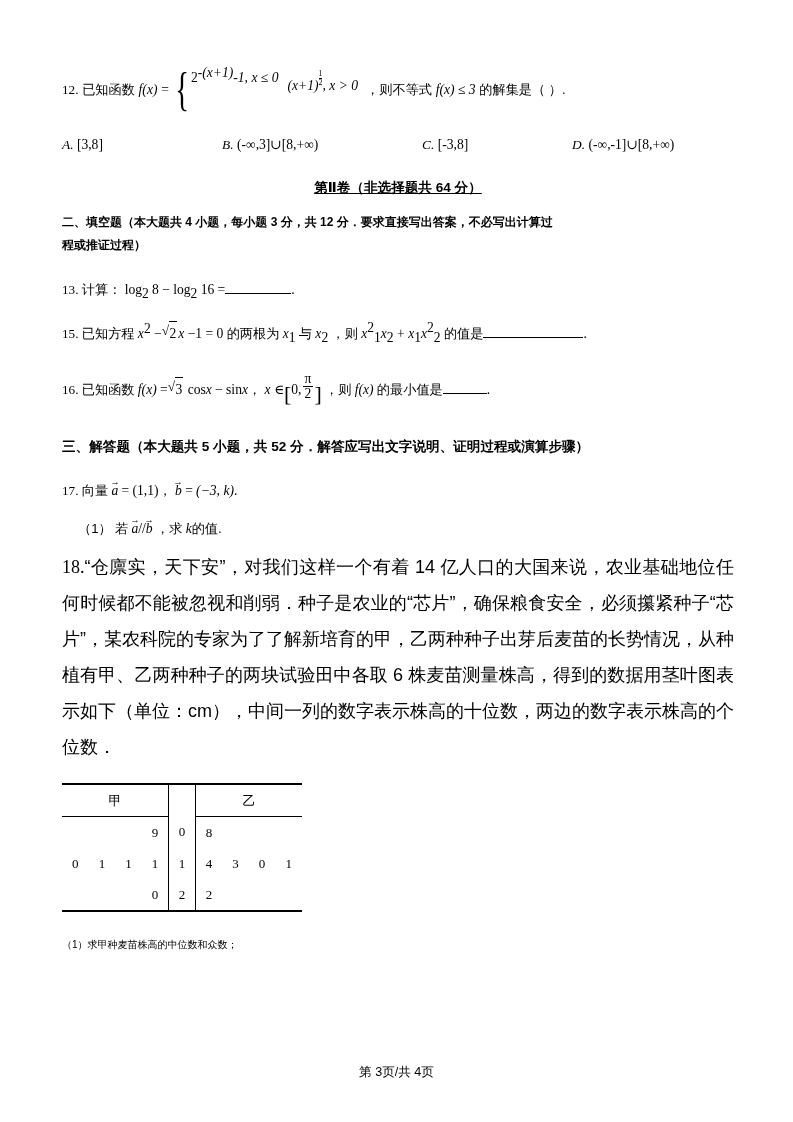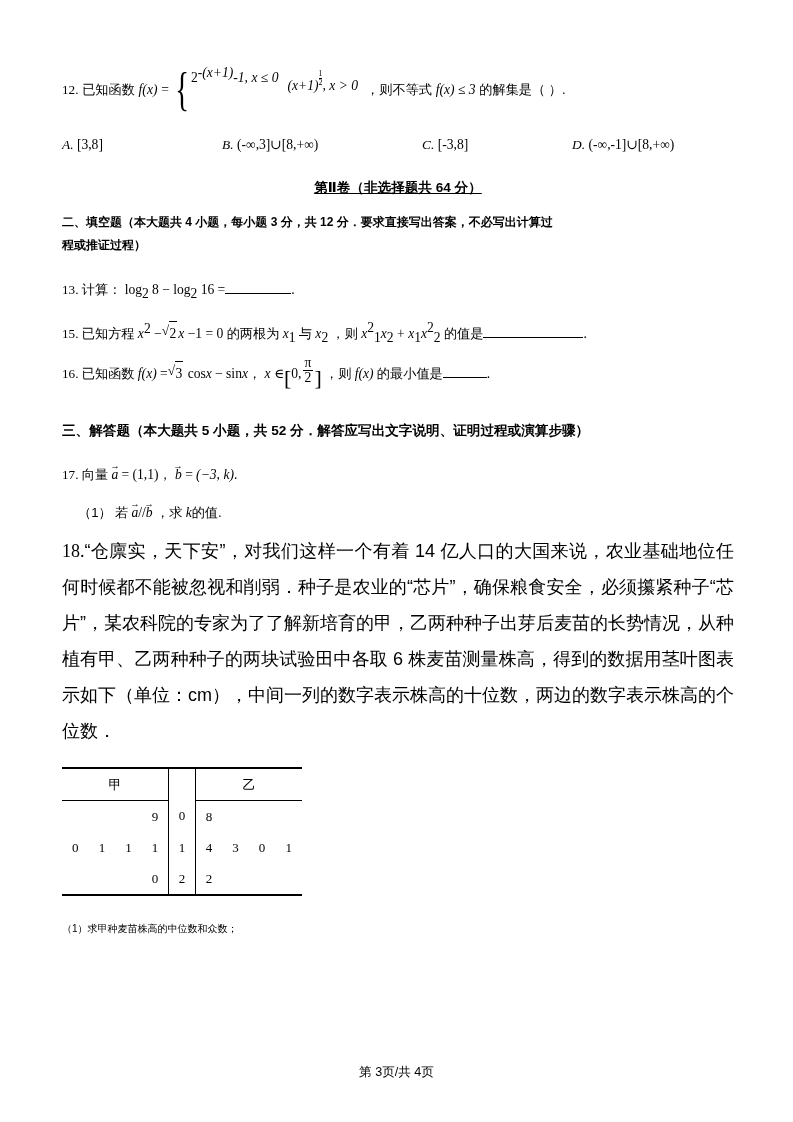--- a/index.html
+++ b/index.html
@@ -345,21 +345,21 @@
       <span class="mathup">−1 = 0</span>
       <span class="cn">的两根为</span>
       <span class="math">x</span><sub class="mathup">1</sub>
       <span class="cn">与</span>
       <span class="math">x</span><sub class="mathup">2</sub>
       <span class="cn">，则</span>
       <span class="math"><span>x</span><sup class="mathup">2</sup><sub class="mathup">1</sub><span>x</span><sub class="mathup">2</sub> <span class="mathup">+</span> <span>x</span><sub class="mathup">1</sub><span>x</span><sup class="mathup">2</sup><sub class="mathup">2</sub></span>
       <span class="cn">的值是</span><span class="blank blank-l"></span><span class="mathup">.</span>
     </div>
 
-    <div class="fill-q" style="margin-top:10px;">
+    <div class="fill-q" style="margin-top:26px;">
       <span class="num">16.</span>
       <span class="cn">已知函数</span>
       <span class="math">f(x)</span>
       <span class="mathup">=</span><span class="sqrt"><span class="rad mathup">3</span></span>
       <span class="mathup">cos</span><span class="math">x</span>
       <span class="mathup">−</span>
       <span class="mathup">sin</span><span class="math">x</span><span class="cn">，</span>
       <span class="math">x ∈</span><span class="mathup" style="font-size:22px;vertical-align:-0.28em;">[</span><span class="mathup">0,</span><span class="frac"><span class="nume mathup">π</span><span class="deno mathup">2</span></span><span class="mathup" style="font-size:22px;vertical-align:-0.28em;">]</span>
       <span class="cn">，则</span>
       <span class="math">f(x)</span>

